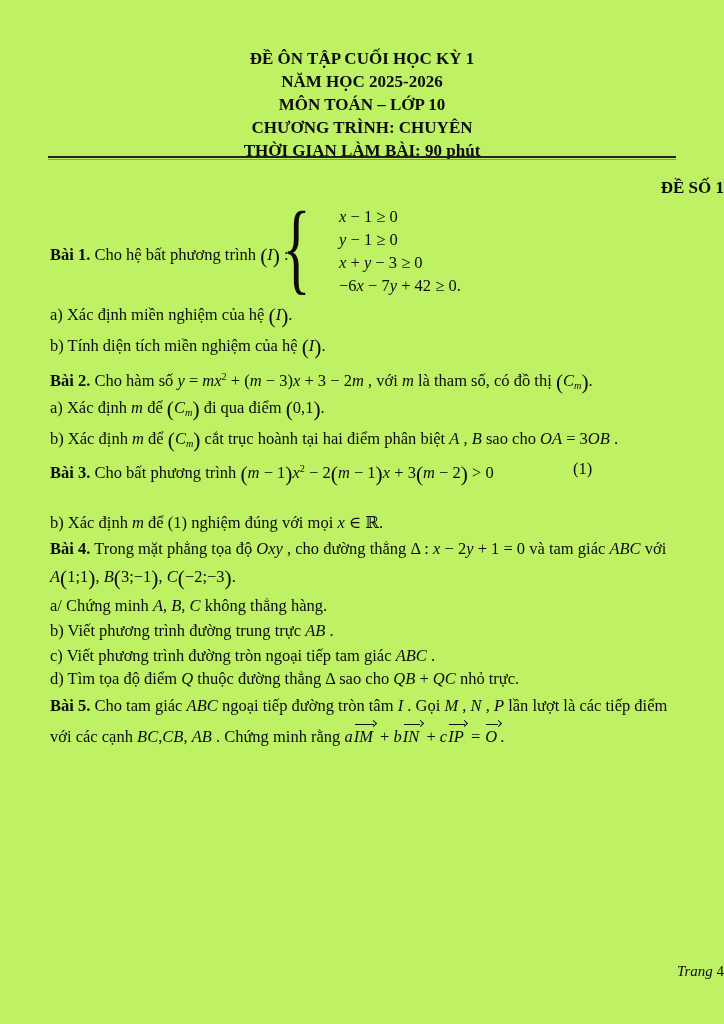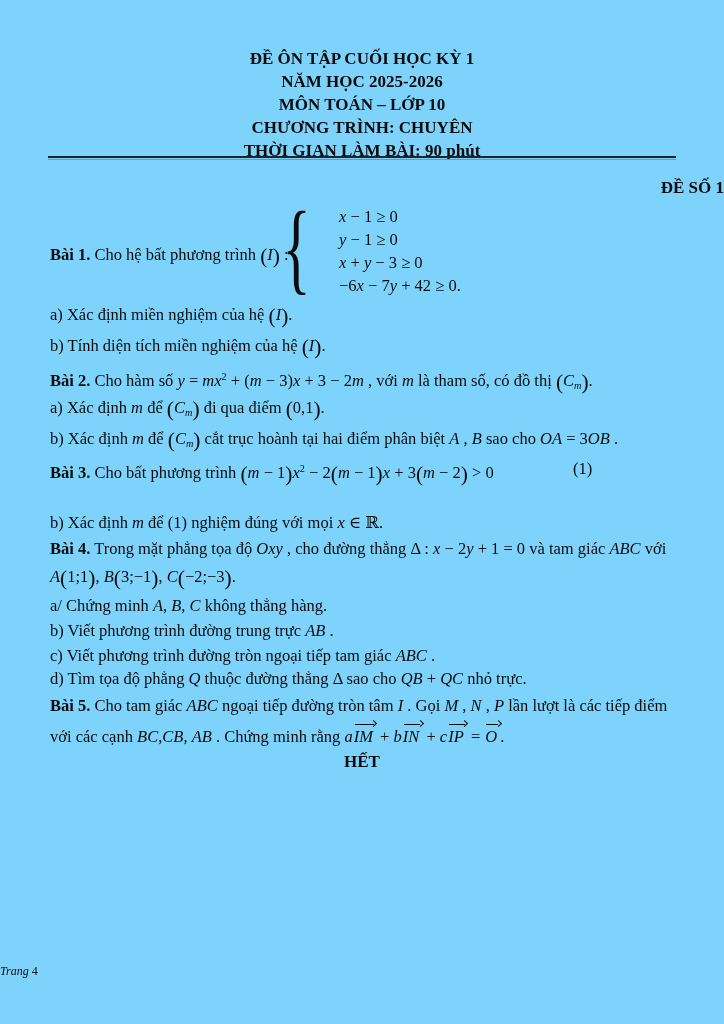--- a/index.html
+++ b/index.html
@@ -1,16 +1,16 @@
 <!DOCTYPE html>
 <html><head>
 <meta charset="utf-8">
 <style>
   html,body{margin:0;padding:0;background:#ffffff;}
-  .page{position:relative;width:724px;height:1024px;background:#7dd3fc;overflow:hidden;
+  .page{position:relative;width:724px;height:1024px;background:#bef264;overflow:hidden;
         font-family:"Liberation Serif","DejaVu Serif",serif;color:#0c0c0c;}
 
   
   .hdr{position:absolute;left:0;right:0;top:47px;text-align:center;}
   .hl{font-weight:700;font-size:17px;line-height:23px;white-space:nowrap;}
 
   .rule{position:absolute;left:48px;right:48px;top:156px;height:1px;
         border-top:2.4px solid #222;border-bottom:1px solid #909090;}
 
   .title{position:absolute;left:0;right:0;top:177px;text-align:right;
@@ -41,22 +41,22 @@
                  font-family:"Liberation Serif","DejaVu Serif",serif;
                  font-size:102px;font-weight:400;line-height:1;}
   .sys-rows{display:block;padding-left:40px;}
   .sys-row{font-size:16.5px;line-height:23px;white-space:nowrap;}
 
   .eqnum{position:absolute;left:523px;top:0;}
 
   .het{position:absolute;left:0;right:0;top:751px;text-align:center;
        font-weight:700;font-size:17px;line-height:22px;}
 
-  .footer{position:absolute;left:0;right:0;top:961px;text-align:left;
-          font-size:12px;line-height:20px;}
+  .footer{position:absolute;left:0;right:0;top:961px;text-align:right;
+          font-size:15px;line-height:20px;padding-left:32px;}
 </style>
 </head>
 <body>
 
 <div class="page">
 
   <header class="hdr">
     <div class="hl">ĐỀ ÔN TẬP CUỐI HỌC KỲ 1</div>
     <div class="hl">NĂM HỌC 2025-2026</div>
     <div class="hl">MÔN TOÁN – LỚP 10</div>
@@ -88,22 +88,21 @@
   <p class="ln" style="top:428px"><span class="f-t">b) Xác định </span><span class="f-i">m</span><span class="f-t"> để </span><span class="f-p">(</span><span class="f-i">C</span><span class="f-si">m</span><span class="f-p">)</span><span class="f-t"> cắt trục hoành tại hai điểm phân biệt </span><span class="f-i">A</span><span class="f-t"> , </span><span class="f-i">B</span><span class="f-t"> sao cho </span><span class="f-i">OA</span><span class="f-t"> = 3</span><span class="f-i">OB</span><span class="f-t"> .</span></p>
 
   <p class="ln" style="top:458px"><span class="eqnum">(1)</span><span class="f-b">Bài 3.</span><span class="f-t"> Cho bất phương trình </span><span class="f-p">(</span><span class="f-i">m</span><span class="f-t"> − 1</span><span class="f-p">)</span><span class="f-i">x</span><span class="f-sup">2</span><span class="f-t"> − 2</span><span class="f-p">(</span><span class="f-i">m</span><span class="f-t"> − 1</span><span class="f-p">)</span><span class="f-i">x</span><span class="f-t"> + 3</span><span class="f-p">(</span><span class="f-i">m</span><span class="f-t"> − 2</span><span class="f-p">)</span><span class="f-t"> &gt; 0</span></p>
   <p class="ln" style="top:512px"><span class="f-t">b) Xác định </span><span class="f-i">m</span><span class="f-t"> để (1) nghiệm đúng với mọi </span><span class="f-i">x</span><span class="f-t"> ∈ ℝ.</span></p>
 
   <p class="ln" style="top:538px"><span class="f-b">Bài 4.</span><span class="f-t"> Trong mặt phẳng tọa độ </span><span class="f-i">Oxy</span><span class="f-t"> , cho đường thẳng Δ : </span><span class="f-i">x</span><span class="f-t"> − 2</span><span class="f-i">y</span><span class="f-t"> + 1 = 0 và tam giác </span><span class="f-i">ABC</span><span class="f-t"> với</span></p>
   <p class="ln" style="top:566px"><span class="f-i">A</span><span class="f-p">(</span><span class="f-t">1;1</span><span class="f-p">)</span><span class="f-t">, </span><span class="f-i">B</span><span class="f-p">(</span><span class="f-t">3;−1</span><span class="f-p">)</span><span class="f-t">, </span><span class="f-i">C</span><span class="f-p">(</span><span class="f-t">−2;−3</span><span class="f-p">)</span><span class="f-t">.</span></p>
   <p class="ln" style="top:595px"><span class="f-t">a/ Chứng minh </span><span class="f-i">A</span><span class="f-t">, </span><span class="f-i">B</span><span class="f-t">, </span><span class="f-i">C</span><span class="f-t"> không thẳng hàng.</span></p>
   <p class="ln" style="top:620px"><span class="f-t">b) Viết phương trình đường trung trực </span><span class="f-i">AB</span><span class="f-t"> .</span></p>
   <p class="ln" style="top:645px"><span class="f-t">c) Viết phương trình đường tròn ngoại tiếp tam giác </span><span class="f-i">ABC</span><span class="f-t"> .</span></p>
-  <p class="ln" style="top:668px"><span class="f-t">d) Tìm tọa độ phẳng </span><span class="f-i">Q</span><span class="f-t"> thuộc đường thẳng Δ sao cho </span><span class="f-i">QB</span><span class="f-t"> + </span><span class="f-i">QC</span><span class="f-t"> nhỏ trực.</span></p>
+  <p class="ln" style="top:668px"><span class="f-t">d) Tìm tọa độ điểm </span><span class="f-i">Q</span><span class="f-t"> thuộc đường thẳng Δ sao cho </span><span class="f-i">QB</span><span class="f-t"> + </span><span class="f-i">QC</span><span class="f-t"> nhỏ trực.</span></p>
 
   <p class="ln" style="top:695px"><span class="f-b">Bài 5.</span><span class="f-t"> Cho tam giác </span><span class="f-i">ABC</span><span class="f-t"> ngoại tiếp đường tròn tâm </span><span class="f-i">I</span><span class="f-t"> . Gọi </span><span class="f-i">M</span><span class="f-t"> , </span><span class="f-i">N</span><span class="f-t"> , </span><span class="f-i">P</span><span class="f-t"> lần lượt là các tiếp điểm</span></p>
   <p class="ln" style="top:726px"><span class="f-t">với các cạnh </span><span class="f-i">BC</span><span class="f-t">,</span><span class="f-i">CB</span><span class="f-t">, </span><span class="f-i">AB</span><span class="f-t"> . Chứng minh rằng </span><span class="f-i">a</span><span class="f-i f-vec">IM</span><span class="f-t"> + </span><span class="f-i">b</span><span class="f-i f-vec">IN</span><span class="f-t"> + </span><span class="f-i">c</span><span class="f-i f-vec">IP</span><span class="f-t"> = </span><span class="f-i f-vec">O</span><span class="f-t">.</span></p>
 
-  <div class="het">HẾT</div>
 
   <div class="footer"><span class="f-i">Trang</span><span class="f-t"> 4</span></div>
 
 </div>
 
 </body></html>

